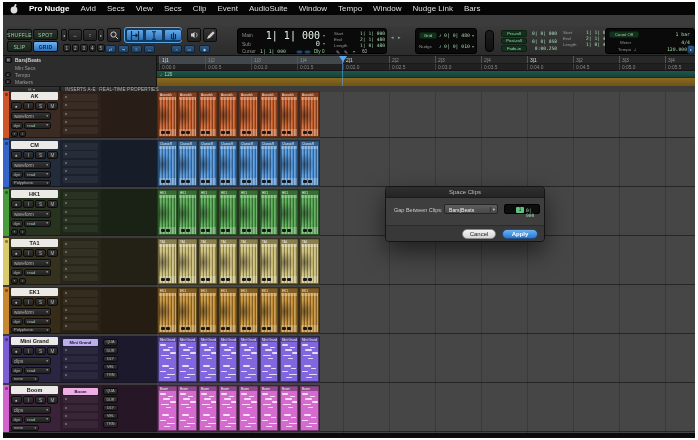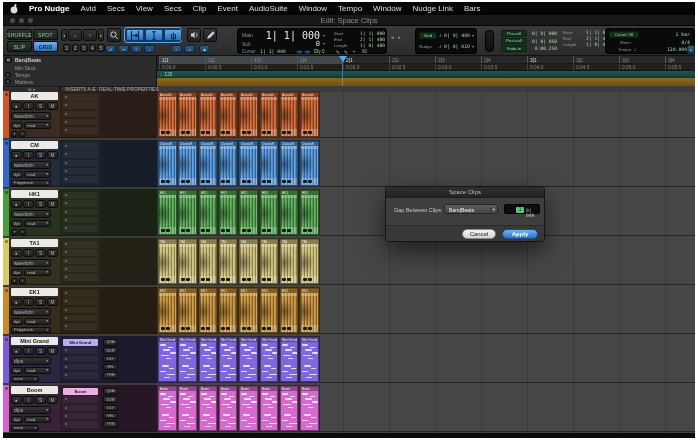--- a/index.html
+++ b/index.html
@@ -87,26 +87,20 @@
       <span class="mi">Clip</span>
       <span class="mi">Event</span>
       <span class="mi">AudioSuite</span>
       <span class="mi">Window</span>
       <span class="mi">Tempo</span>
       <span class="mi">Window</span>
       <span class="mi">Nudge Link</span>
       <span class="mi">Bars</span>
     </div>
 
-  <div class="a titlebar">
-    <span class="tl" style="left:7px"></span>
-    <span class="tl" style="left:16px"></span>
-    <span class="tl" style="left:25px"></span>
-    <span>Edit: Space Clips</span>
-  </div>
 
   <div class="a toolbar">
     <div id="modes">
         <div class="modebtn" style="left: 4px; top: 3px; position: absolute;">SHUFFLE</div>
         <div class="modebtn" style="left: 30px; top: 3px; position: absolute;">SPOT</div>
         <div class="modebtn" style="left: 4px; top: 15px; position: absolute;">SLIP</div>
         <div class="modebtn active" style="left: 30px; top: 15px; position: absolute;">GRID</div>
       </div>
 
     <div class="a chip" style="left:58px;top:3px;width:6px;height:12px;font-size:4px">◂</div>

